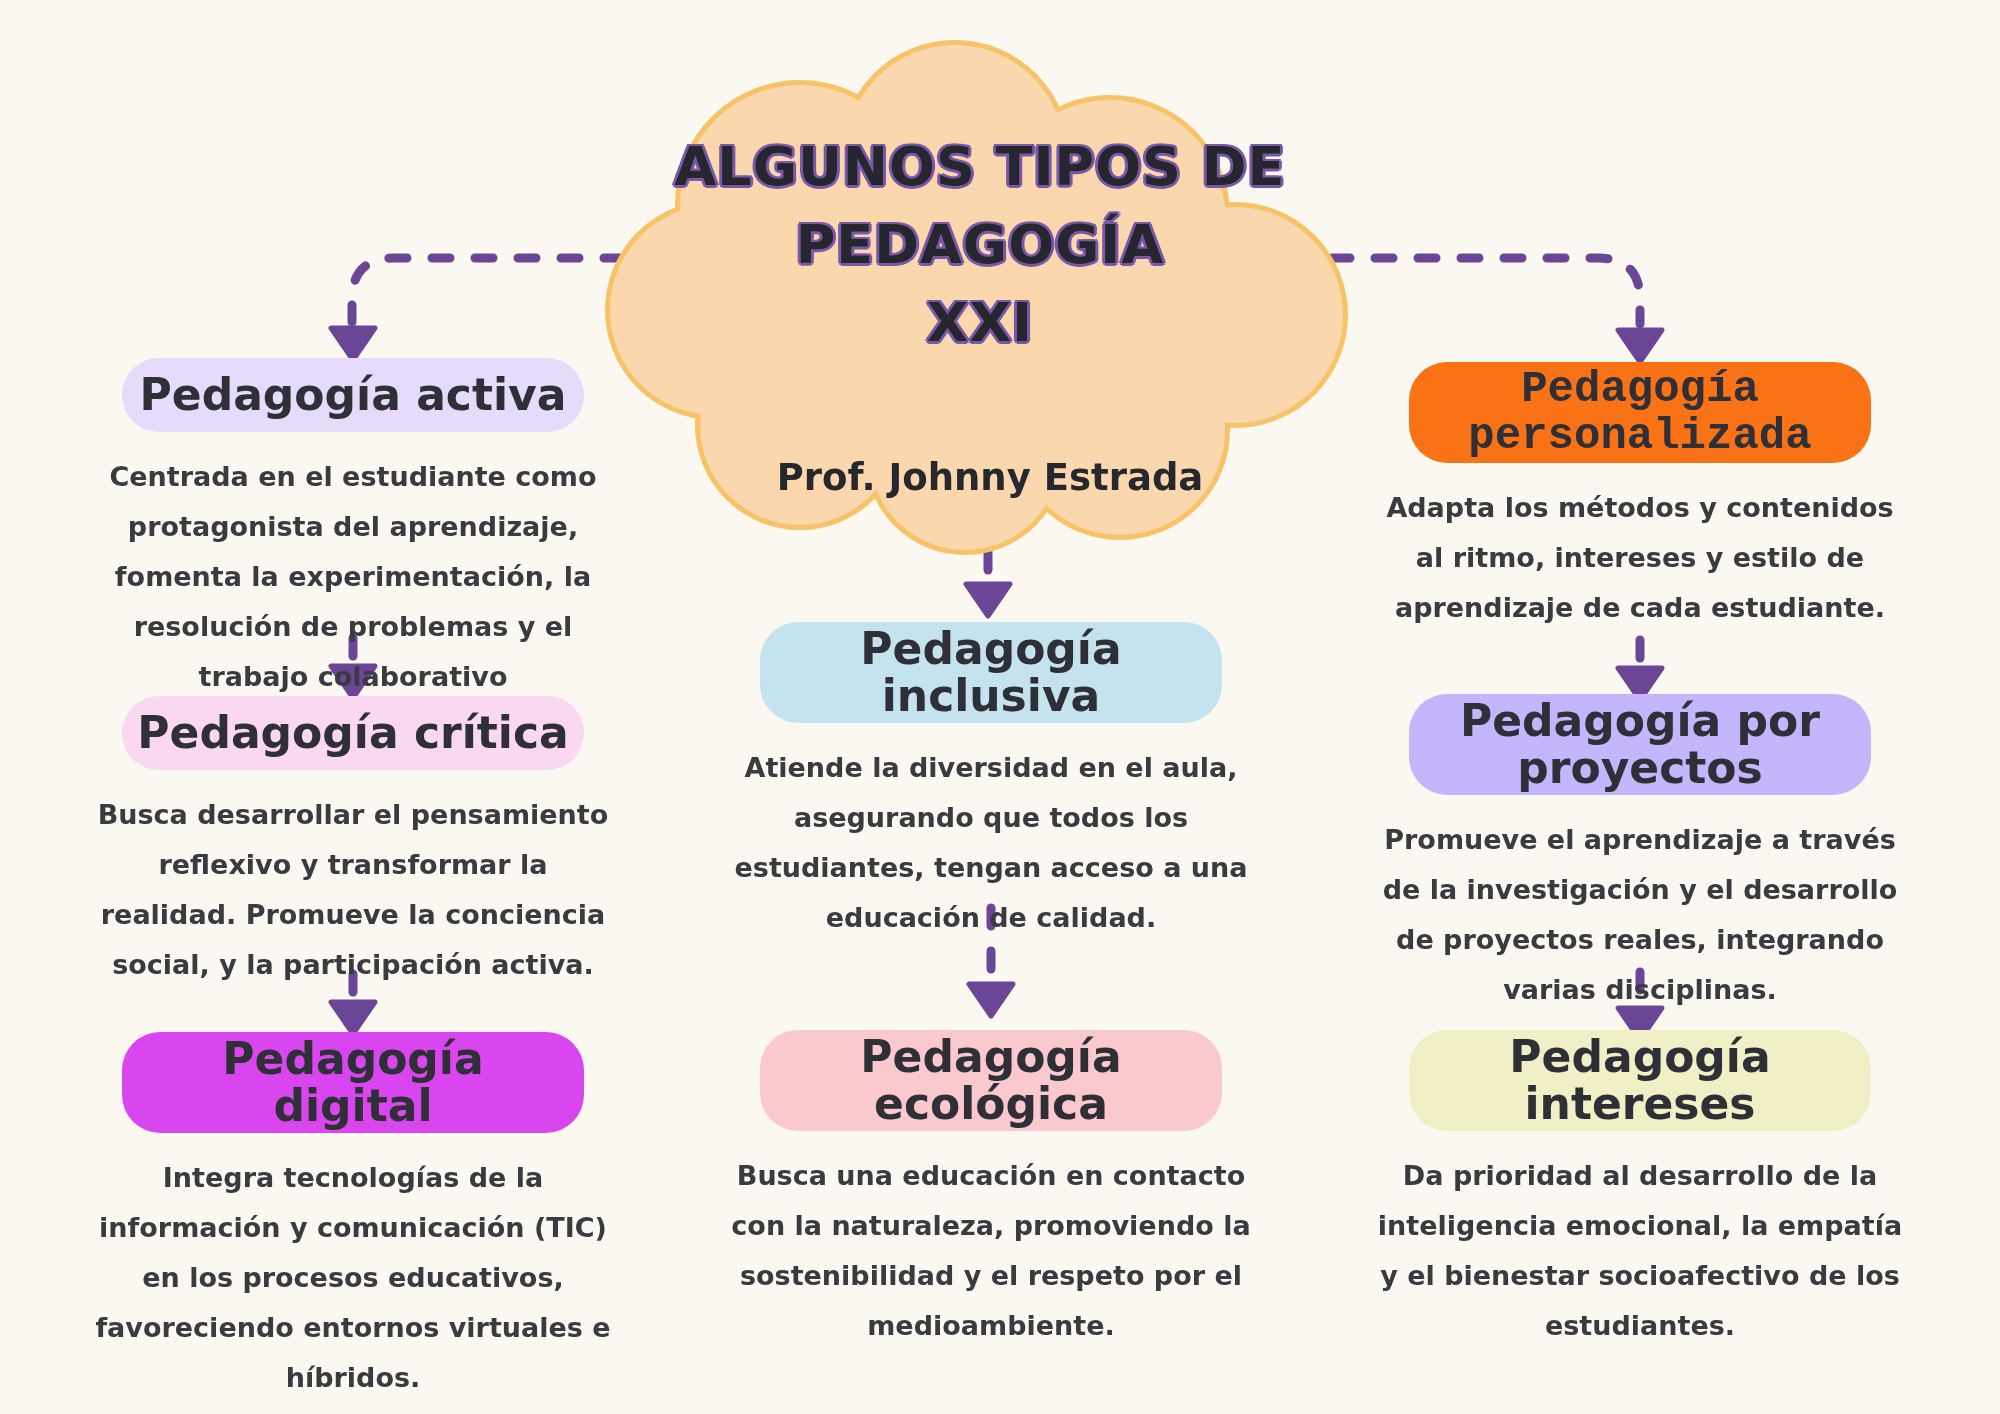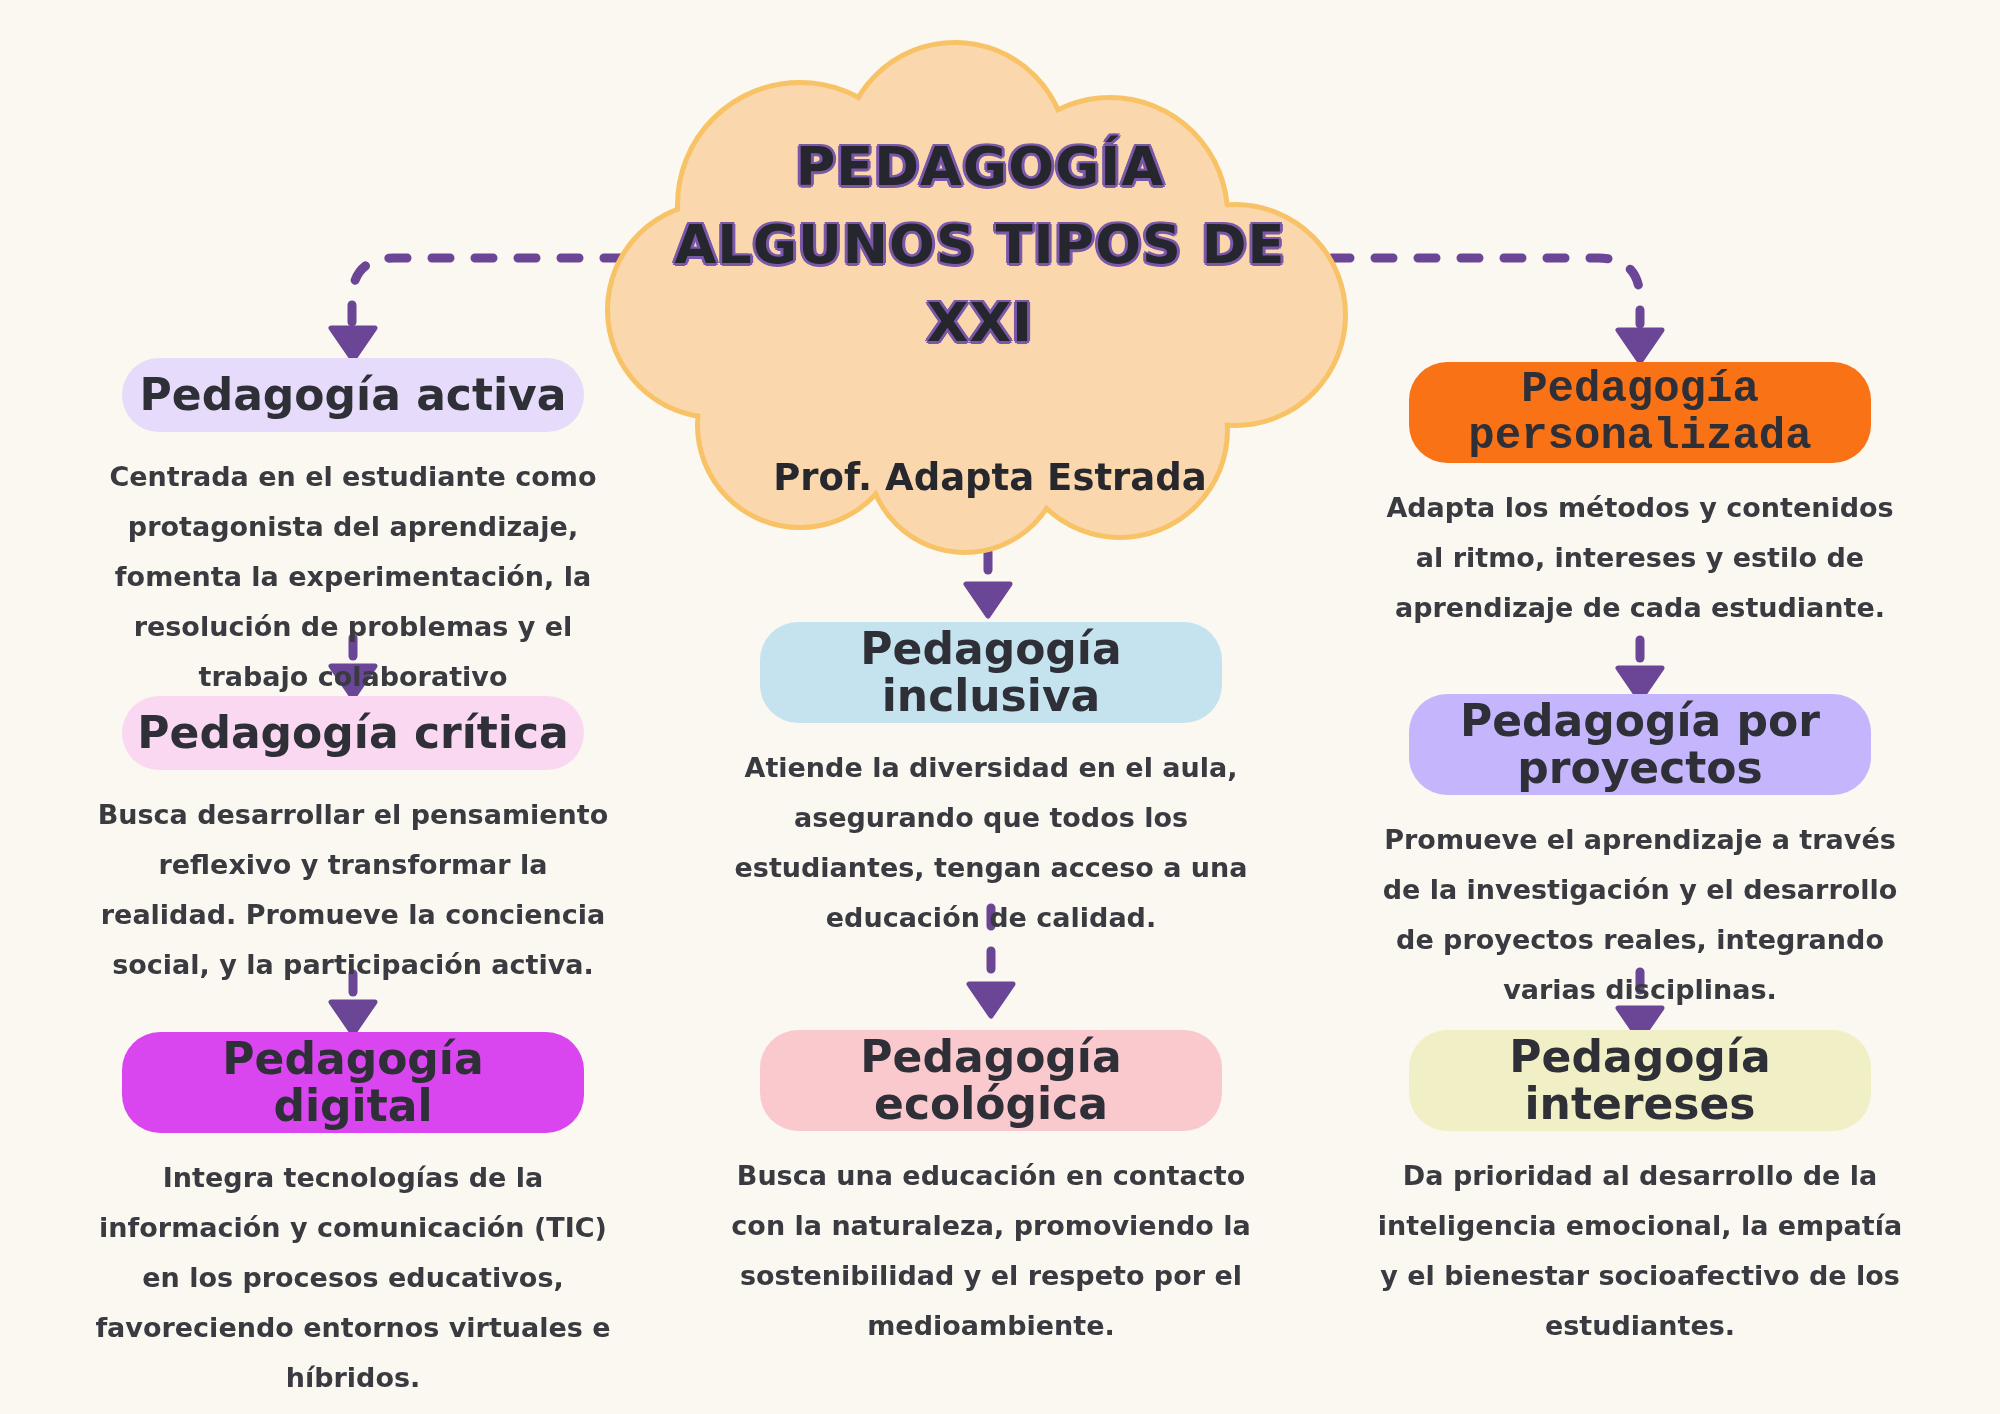--- a/index.html
+++ b/index.html
@@ -163,25 +163,25 @@
         <circle cx="1235" cy="315" r="108"></circle>
         <circle cx="1120" cy="430" r="105"></circle>
         <circle cx="965" cy="455" r="95"></circle>
         <circle cx="800" cy="425" r="100"></circle>
         <ellipse cx="975" cy="300" rx="300" ry="170"></ellipse>
       </g>
     </g>
   </svg>
 
   <div class="title-block">
+    <div class="title-line">ALGUNOS TIPOS DE</div>
     <div class="title-line">PEDAGOGÍA</div>
-    <div class="title-line">ALGUNOS TIPOS DE</div>
     <div class="title-line">XXI</div>
   </div>
-  <div class="author">Prof. Adapta Estrada</div>
+  <div class="author">Prof. Johnny Estrada</div>
 
   <div class="node n1">
     <div class="pill" style="background-color: rgb(230, 219, 250);">
       <span class="pill-label">Pedagogía activa</span>
     </div>
     <p class="desc">Centrada en el estudiante como protagonista del aprendizaje, fomenta la experimentación, la resolución de problemas y el trabajo colaborativo</p>
   </div>
   <div class="node n2">
     <div class="pill" style="background-color: rgb(250, 216, 242);">
       <span class="pill-label">Pedagogía crítica</span>

